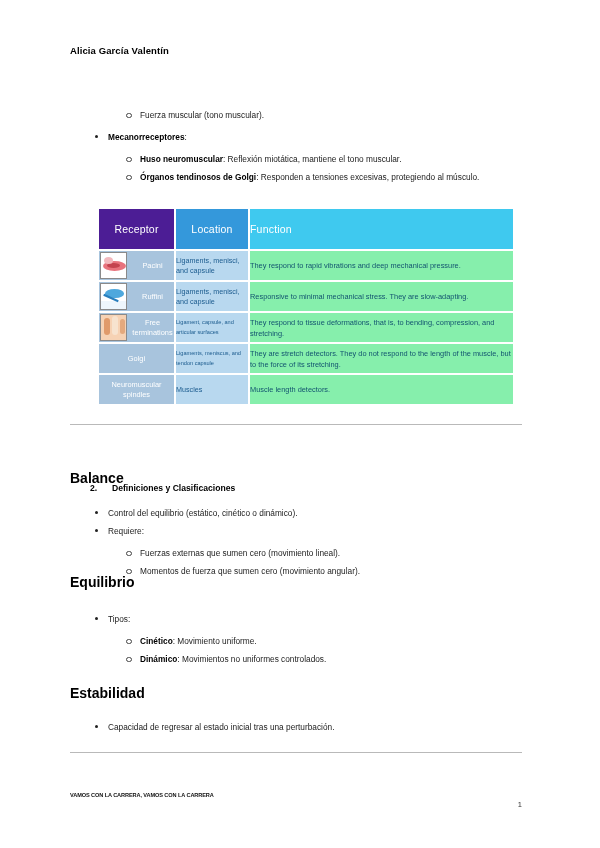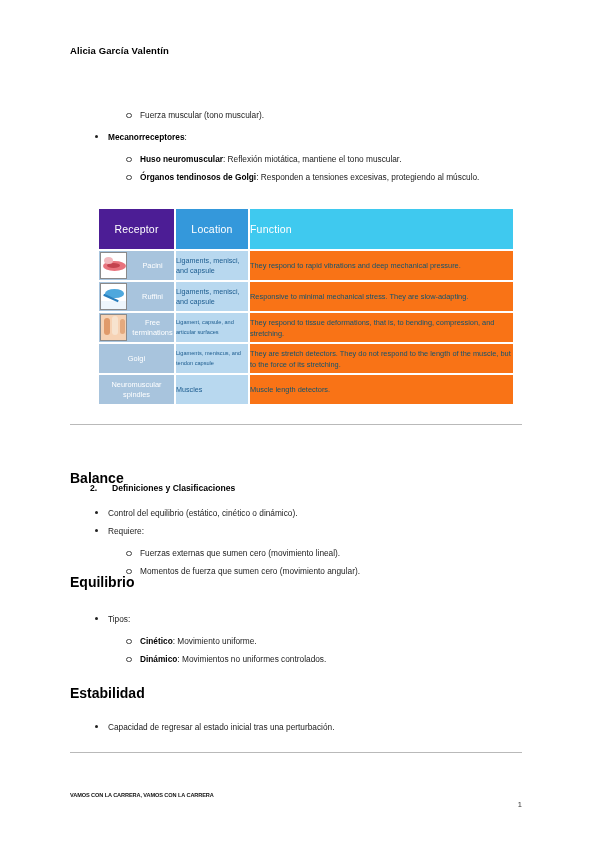--- a/index.html
+++ b/index.html
@@ -114,21 +114,21 @@
     background: #b8d8ef;
     color: #1b5b8e;
     font-size: 7.2px;
     text-align: left;
     width: 72px;
     line-height: 9.5px;
     margin-left: 6px;
   }
   .cell-location.tiny { font-size: 5.6px; }
   .cell-function {
-    background: #f97316;
+    background: #86efac;
     color: #12536f;
     font-size: 7.4px;
     padding: 4px 8px 4px 10px;
     line-height: 11px;
     width: 263px;
   }
 
   
   .thumb {
     position: absolute;

